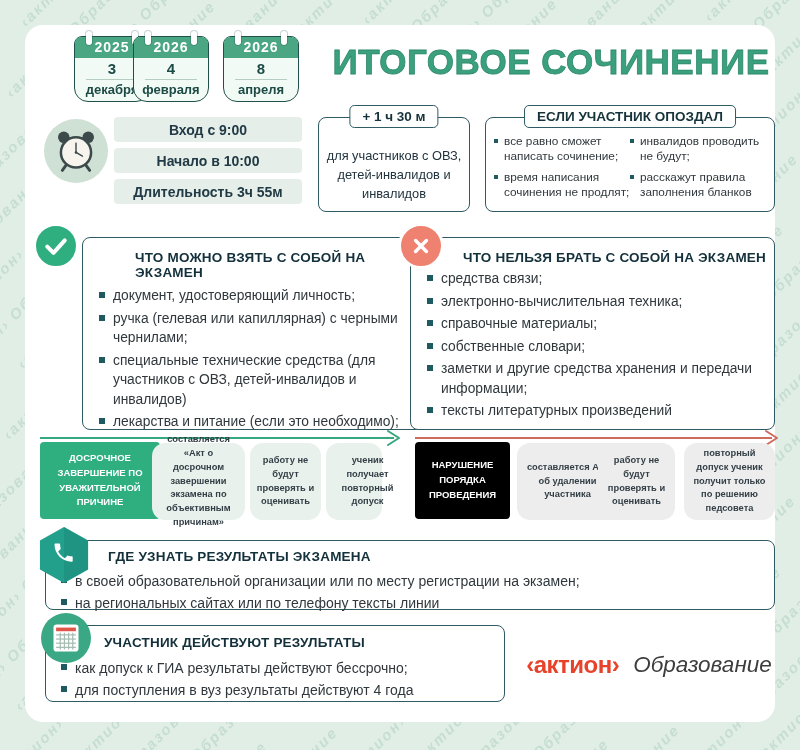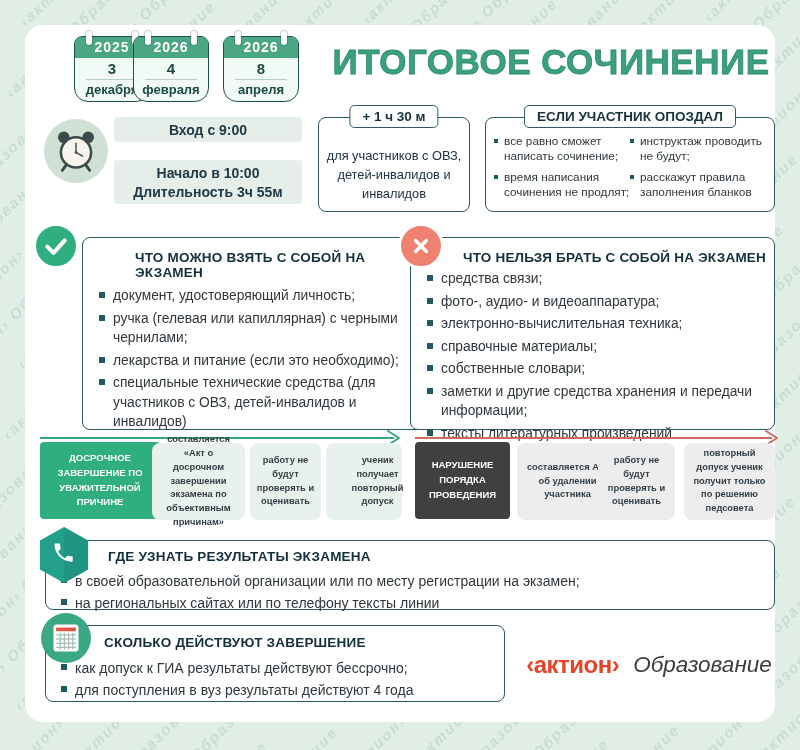--- a/index.html
+++ b/index.html
@@ -67,21 +67,21 @@
   #check-badge { left:33px; top:223px; background:#2fae80; }
   #cross-badge { left:398px; top:223px; background:#ee8170; }
   .sec-title { font-weight:800; font-size:13.5px; color:#13303b; letter-spacing:0.2px; }
   .big-list { padding:6px 10px 0 16px; }
   .big-item { font-size:13.8px; line-height:1.42; margin-bottom:3px; }
 
   .flow-arrow { top:429px; height:18px; }
   .flow-start { top:442px; height:77px; border-radius:4px; color:#fff; font-weight:800;
                 font-size:9.5px; line-height:1.55; text-align:center; display:flex;
                 align-items:center; justify-content:center; padding:2px 4px; }
-  .flow-step { top:443px; height:77px; border-radius:8px; font-size:9.3px; line-height:1.5;
+  .flow-step { top:443px; height:77px; border-radius:13px; font-size:9.3px; line-height:1.5;
                color:#333f46; font-weight:600; text-align:center; display:flex;
                align-items:center; justify-content:center; padding:2px 5px; }
   .step-green { background:#e9f1ec; }
   .step-gray { background:#ededed; }
 
   #results-box { left:45px; top:540px; width:730px; height:70px; }
   #results-title { position:absolute; left:62px; top:8px; }
   .res-list { position:absolute; left:15px; top:30px; right:10px; }
   .res-item { font-size:14px; line-height:1.55; }
 
@@ -178,21 +178,21 @@
       <circle cx="49" cy="13" r="8" fill="#3c4a4b"></circle>
       <line x1="18" y1="52" x2="13" y2="59" stroke="#3c4a4b" stroke-width="4" stroke-linecap="round"></line>
       <line x1="46" y1="52" x2="51" y2="59" stroke="#3c4a4b" stroke-width="4" stroke-linecap="round"></line>
       <circle cx="32" cy="34" r="21" fill="#f6f4ec" stroke="#3c4a4b" stroke-width="3.5"></circle>
       <line x1="32" y1="34" x2="32" y2="21" stroke="#3c4a4b" stroke-width="2" stroke-linecap="round"></line>
       <line x1="32" y1="34" x2="41" y2="39" stroke="#3c4a4b" stroke-width="2" stroke-linecap="round"></line>
       <circle cx="32" cy="34" r="1.8" fill="#3c4a4b"></circle>
     </svg>
   </div>
   <div class="abs pill" style="top:117px;">Вход с 9:00</div>
-  <div class="abs pill" style="top:160px;">Начало в 10:00</div>
+  <div class="abs pill" style="top:148px;">Начало в 10:00</div>
   <div class="abs pill" style="top:179px;">Длительность 3ч 55м</div>
 
   <div class="abs box" id="extra-box">
     <div class="tag">+ 1 ч 30 м</div>
     <div id="extra-text">для участников с ОВЗ, детей-инвалидов и инвалидов</div>
   </div>
 
   <div class="abs box" id="late-box">
     <div class="tag">ЕСЛИ УЧАСТНИК ОПОЗДАЛ</div>
     <div class="late-cols">
@@ -202,21 +202,21 @@
           <span>все равно сможет написать сочинение;</span>
         </div>
         <div class="li late-item">
           <span class="sq-sm"></span>
           <span>время написания сочинения не продлят;</span>
         </div>
       </div>
       <div class="late-col">
         <div class="li late-item">
           <span class="sq-sm"></span>
-          <span>инструктаж проводить не будут;</span>
+          <span>инвалидов проводить не будут;</span>
         </div>
         <div class="li late-item">
           <span class="sq-sm"></span>
           <span>расскажут правила заполнения бланков</span>
         </div>
       </div>
     </div>
   </div>
 
   <div class="abs box big-box" id="allowed-box">
@@ -225,44 +225,40 @@
       <div class="li big-item">
         <span class="sq"></span>
         <span>документ, удостоверяющий личность;</span>
       </div>
       <div class="li big-item">
         <span class="sq"></span>
         <span>ручка (гелевая или капиллярная) с черными чернилами;</span>
       </div>
       <div class="li big-item">
         <span class="sq"></span>
+        <span>специальные технические средства (для участников с ОВЗ, детей-инвалидов и инвалидов)</span>
+      </div>
+      <div class="li big-item">
+        <span class="sq"></span>
         <span>лекарства и питание (если это необходимо);</span>
-      </div>
-      <div class="li big-item">
-        <span class="sq"></span>
-        <span>специальные технические средства (для участников с ОВЗ, детей-инвалидов и инвалидов)</span>
       </div>
     </div>
   </div>
   <div class="abs badge" id="check-badge">
     <svg width="30" height="30" viewBox="0 0 24 24">
       <path d="M5 12.5 L10 17.5 L19 7.5" stroke="#fff" stroke-width="3.2" fill="none" stroke-linecap="round" stroke-linejoin="round"></path>
     </svg>
   </div>
 
   <div class="abs box big-box" id="forbidden-box">
     <div class="sec-title" style="margin:12px 4px 0 52px;">ЧТО НЕЛЬЗЯ БРАТЬ С СОБОЙ НА ЭКЗАМЕН</div>
     <div class="big-list" style="padding-top:4px;">
       <div class="li big-item">
         <span class="sq"></span>
         <span>средства связи;</span>
-      </div>
-      <div class="li big-item">
-        <span class="sq"></span>
-        <span>фото-, аудио- и видеоаппаратура;</span>
       </div>
       <div class="li big-item">
         <span class="sq"></span>
         <span>электронно-вычислительная техника;</span>
       </div>
       <div class="li big-item">
         <span class="sq"></span>
         <span>справочные материалы;</span>
       </div>
       <div class="li big-item">
@@ -288,29 +284,29 @@
 
   <div class="abs flow-arrow" style="left:40px; width:362px;">
     <svg width="362" height="18" viewBox="0 0 362 18">
       <line x1="0" y1="9" x2="354" y2="9" stroke="#35a87f" stroke-width="2"></line>
       <path d="M348 2 L359 9 L348 16" stroke="#35a87f" stroke-width="2" fill="none" stroke-linecap="round" stroke-linejoin="round"></path>
     </svg>
   </div>
   <div class="abs flow-start" style="left:40px; width:120px; background:#2fae80;">ДОСРОЧНОЕ ЗАВЕРШЕНИЕ ПО УВАЖИТЕЛЬНОЙ ПРИЧИНЕ</div>
   <div class="abs flow-step step-green" style="left:152px; width:93px;">составляется «Акт о досрочном завершении экзамена по объективным причинам»</div>
   <div class="abs flow-step step-green" style="left:250px; width:71px;">работу не будут проверять и оценивать</div>
-  <div class="abs flow-step step-green" style="left:326px; width:76px;padding-left:32px;">ученик получает повторный допуск</div>
+  <div class="abs flow-step step-green" style="left:326px; width:56px;padding-left:32px;">ученик получает повторный допуск</div>
 
   <div class="abs flow-arrow" style="left:415px; width:365px;">
     <svg width="365" height="18" viewBox="0 0 365 18">
       <line x1="0" y1="9" x2="357" y2="9" stroke="#cf6a5f" stroke-width="2"></line>
       <path d="M351 2 L362 9 L351 16" stroke="#cf6a5f" stroke-width="2" fill="none" stroke-linecap="round" stroke-linejoin="round"></path>
     </svg>
   </div>
-  <div class="abs flow-start" style="left:415px; width:95px; background:#404040;">НАРУШЕНИЕ ПОРЯДКА ПРОВЕДЕНИЯ</div>
+  <div class="abs flow-start" style="left:415px; width:95px; background:#000000;">НАРУШЕНИЕ ПОРЯДКА ПРОВЕДЕНИЯ</div>
   <div class="abs flow-step step-gray" style="left:517px; width:101px;">составляется Акт об удалении участника</div>
   <div class="abs flow-step step-gray" style="left:598px; width:77px;">работу не будут проверять и оценивать</div>
   <div class="abs flow-step step-gray" style="left:684px; width:91px;">повторный допуск ученик получит только по решению педсовета</div>
 
   <div class="abs box" id="results-box">
     <div class="sec-title" id="results-title">ГДЕ УЗНАТЬ РЕЗУЛЬТАТЫ ЭКЗАМЕНА</div>
     <div class="res-list">
       <div class="li res-item">
         <span class="sq"></span>
         <span>в своей образовательной организации или по месту регистрации на экзамен;</span>
@@ -325,21 +321,21 @@
     <svg width="52" height="58" viewBox="0 0 54 58">
       <polygon points="27,0 52,14 52,44 27,58 2,44 2,14" fill="#23a08c"></polygon>
       <polygon points="27,0 52,14 52,44 27,58" fill="#1b8478" opacity="0.45"></polygon>
       <g transform="translate(14,14) scale(1.05)">
         <path d="M6.62 10.79c1.44 2.83 3.76 5.14 6.59 6.59l2.2-2.2c.27-.27.67-.36 1.02-.24 1.12.37 2.33.57 3.57.57.55 0 1 .45 1 1V20c0 .55-.45 1-1 1-9.39 0-17-7.61-17-17 0-.55.45-1 1-1h3.5c.55 0 1 .45 1 1 0 1.25.2 2.45.57 3.57.11.35.03.74-.25 1.02l-2.2 2.2z" fill="#fff"></path>
       </g>
     </svg>
   </div>
 
   <div class="abs box" id="validity-box">
-    <div class="sec-title" id="validity-title">СКОЛЬКО ДЕЙСТВУЮТ ЗАВЕРШЕНИЕ</div>
+    <div class="sec-title" id="validity-title">УЧАСТНИК ДЕЙСТВУЮТ РЕЗУЛЬТАТЫ</div>
     <div class="res-list" style="top:32px;">
       <div class="li res-item">
         <span class="sq"></span>
         <span>как допуск к ГИА результаты действуют бессрочно;</span>
       </div>
       <div class="li res-item">
         <span class="sq"></span>
         <span>для поступления в вуз результаты действуют 4 года</span>
       </div>
     </div>

